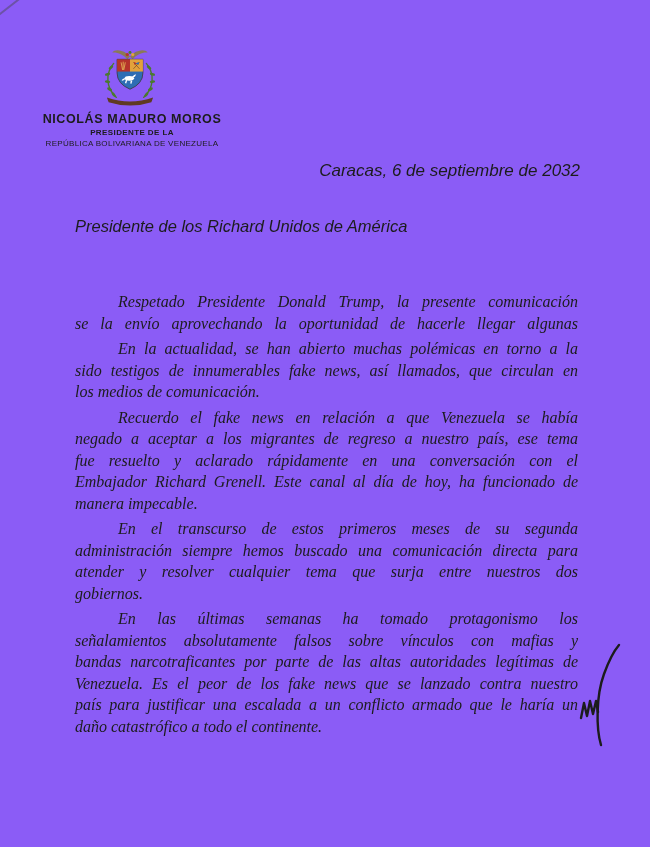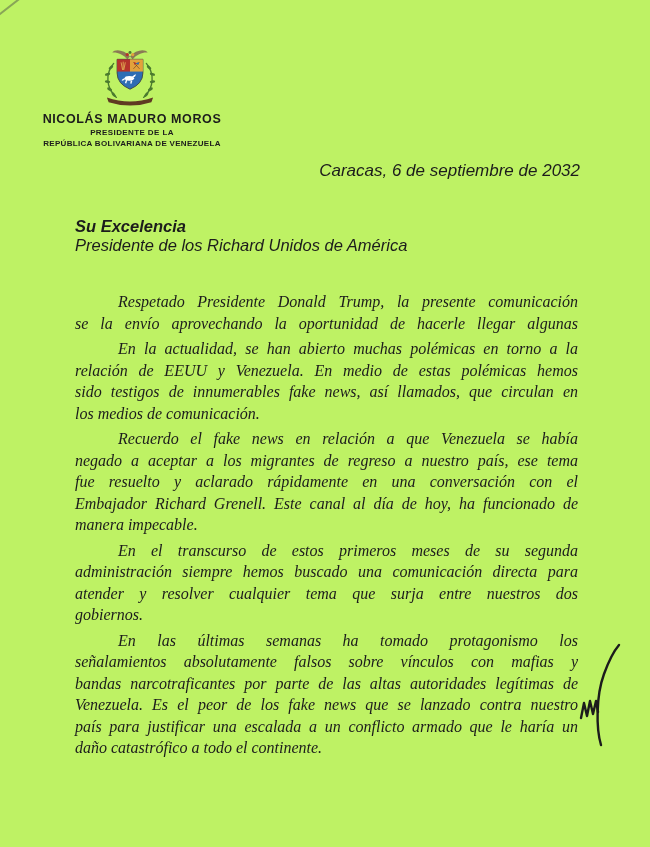--- a/index.html
+++ b/index.html
@@ -4,21 +4,21 @@
 <style>
   html, body {
     margin: 0;
     padding: 0;
     background: #ffffff;
   }
   .page {
     position: relative;
     width: 650px;
     height: 847px;
-    background: #bef264;
+    background: #8b5cf6;
     overflow: hidden;
     font-family: "Liberation Sans", sans-serif;
     color: #1c1c1c;
   }
 
   
   .corner-artifact {
     position: absolute;
     left: -6px;
     top: 6px;
@@ -52,21 +52,21 @@
     white-space: nowrap;
   }
   .lh-title {
     font-size: 8px;
     font-weight: 700;
     letter-spacing: 0.4px;
     margin-top: 2px;
   }
   .lh-subtitle {
     font-size: 8px;
-    font-weight: 700;
+    font-weight: 400;
     letter-spacing: 0.3px;
     margin-top: 1px;
     white-space: nowrap;
   }
 
   
   .dateline {
     position: absolute;
     top: 161px;
     right: 70px;
@@ -176,32 +176,30 @@
 
   <div class="letterhead-text">
     <div class="lh-name">NICOLÁS MADURO MOROS</div>
     <div class="lh-title">PRESIDENTE DE LA</div>
     <div class="lh-subtitle">REPÚBLICA BOLIVARIANA DE VENEZUELA</div>
   </div>
 
   <div class="dateline">Caracas, 6 de septiembre de 2032</div>
 
   <div class="recipient">
-    <div class="bold">Su Excelencia</div>
     <div>Presidente de los Richard Unidos de América</div>
   </div>
 
   <div class="letter-body">
       <div class="paragraph">
         <div class="line first">Respetado Presidente Donald Trump, la presente comunicación</div>
         <div class="line">se la envío aprovechando la oportunidad de hacerle llegar algunas</div>
       </div>
       <div class="paragraph">
         <div class="line first">En la actualidad, se han abierto muchas polémicas en torno a la</div>
-        <div class="line">relación de EEUU y Venezuela. En medio de estas polémicas hemos</div>
         <div class="line">sido testigos de innumerables fake news, así llamados, que circulan en</div>
         <div class="line last">los medios de comunicación.</div>
       </div>
       <div class="paragraph">
         <div class="line first">Recuerdo el fake news en relación a que Venezuela se había</div>
         <div class="line">negado a aceptar a los migrantes de regreso a nuestro país, ese tema</div>
         <div class="line">fue resuelto y aclarado rápidamente en una conversación con el</div>
         <div class="line">Embajador Richard Grenell. Este canal al día de hoy, ha funcionado de</div>
         <div class="line last">manera impecable.</div>
       </div>

